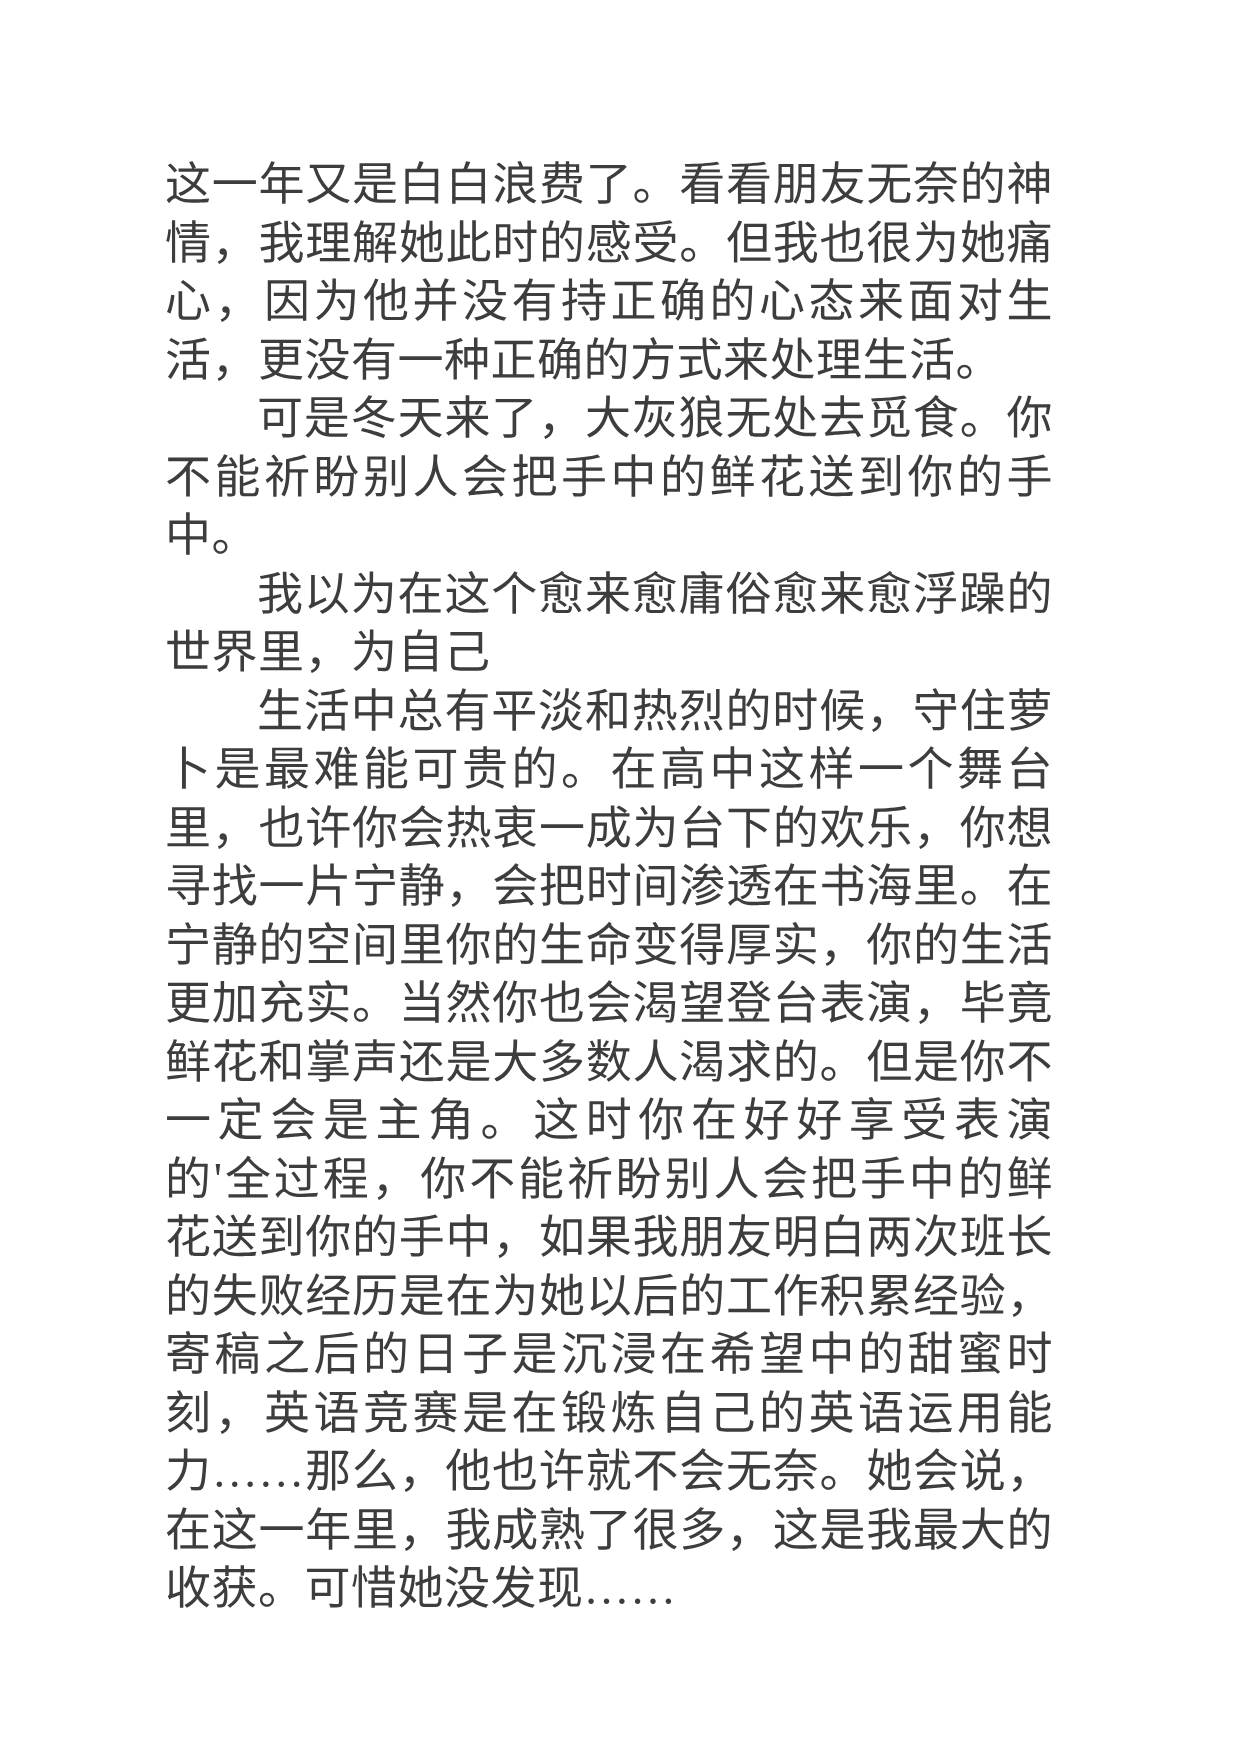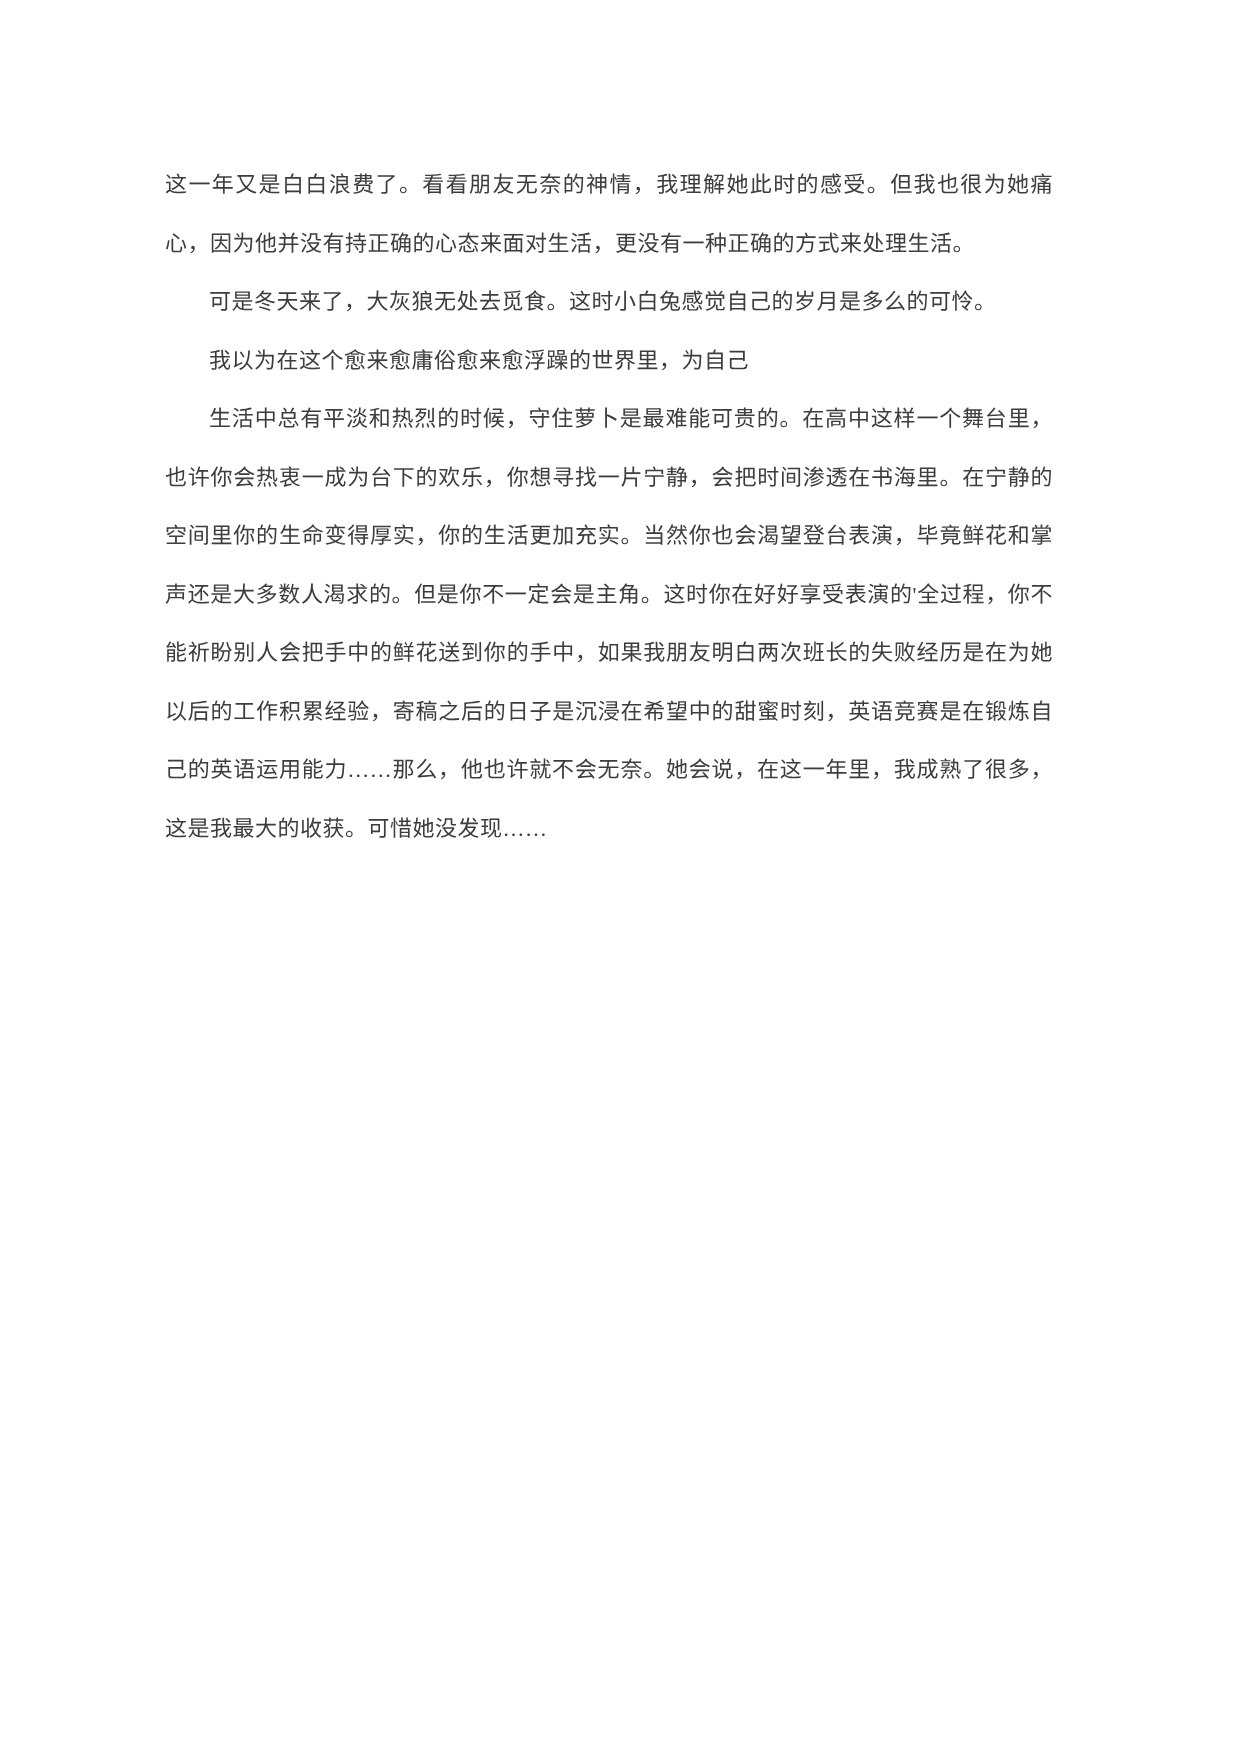--- a/index.html
+++ b/index.html
@@ -13,21 +13,21 @@
     height: 1754px;
     background: #ffffff;
     overflow: hidden;
   }
   .content {
     position: absolute;
     left: 165px;
     top: 156px;
     width: 888px;
     font-family: "Liberation Serif", "DejaVu Serif", serif;
-    font-size: 22px;
+    font-size: 46px;
     line-height: 58.5px;
     color: #3d3d3d;
     text-align: justify;
     text-justify: inter-ideograph;
     letter-spacing: 0.5px;
     word-break: break-all;
   }
   .content p {
     margin: 0;
     padding: 0;
@@ -35,17 +35,17 @@
   .content p.indent {
     text-indent: 2em;
   }
 </style>
 </head>
 <body>
 
 <div class="page">
   <div class="content">
     <p>这一年又是白白浪费了。看看朋友无奈的神情，我理解她此时的感受。但我也很为她痛心，因为他并没有持正确的心态来面对生活，更没有一种正确的方式来处理生活。</p>
-    <p class="indent">可是冬天来了，大灰狼无处去觅食。这时小白兔感觉自己的岁月是多么的可怜。</p>
+    <p class="indent">可是冬天来了，大灰狼无处去觅食。你不能祈盼别人会把手中的鲜花送到你的手中。</p>
     <p class="indent">我以为在这个愈来愈庸俗愈来愈浮躁的世界里，为自己</p>
     <p class="indent">生活中总有平淡和热烈的时候，守住萝卜是最难能可贵的。在高中这样一个舞台里，也许你会热衷一成为台下的欢乐，你想寻找一片宁静，会把时间渗透在书海里。在宁静的空间里你的生命变得厚实，你的生活更加充实。当然你也会渴望登台表演，毕竟鲜花和掌声还是大多数人渴求的。但是你不一定会是主角。这时你在好好享受表演的'全过程，你不能祈盼别人会把手中的鲜花送到你的手中，如果我朋友明白两次班长的失败经历是在为她以后的工作积累经验，寄稿之后的日子是沉浸在希望中的甜蜜时刻，英语竞赛是在锻炼自己的英语运用能力……那么，他也许就不会无奈。她会说，在这一年里，我成熟了很多，这是我最大的收获。可惜她没发现……</p>
   </div>
 </div>
 
 </body></html>

